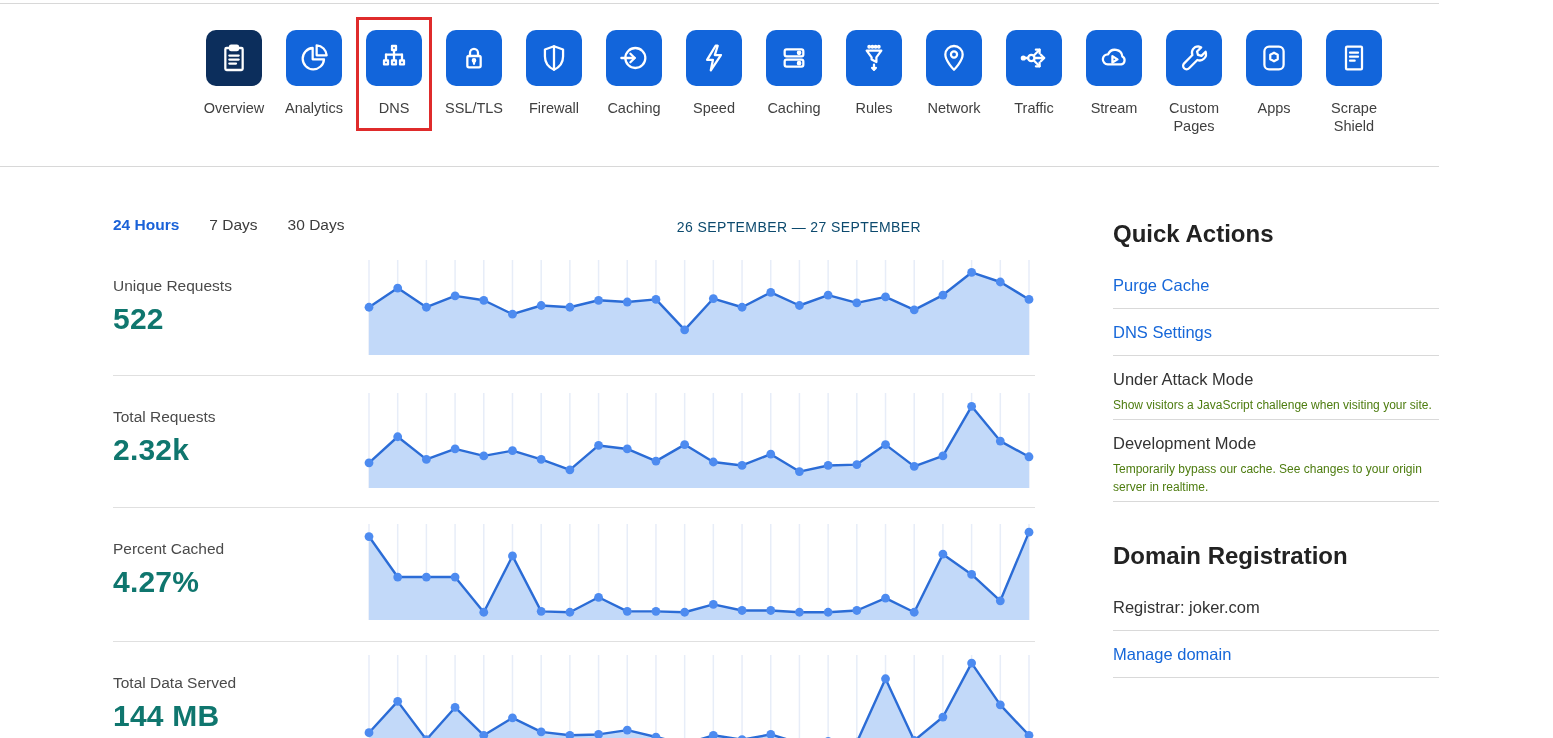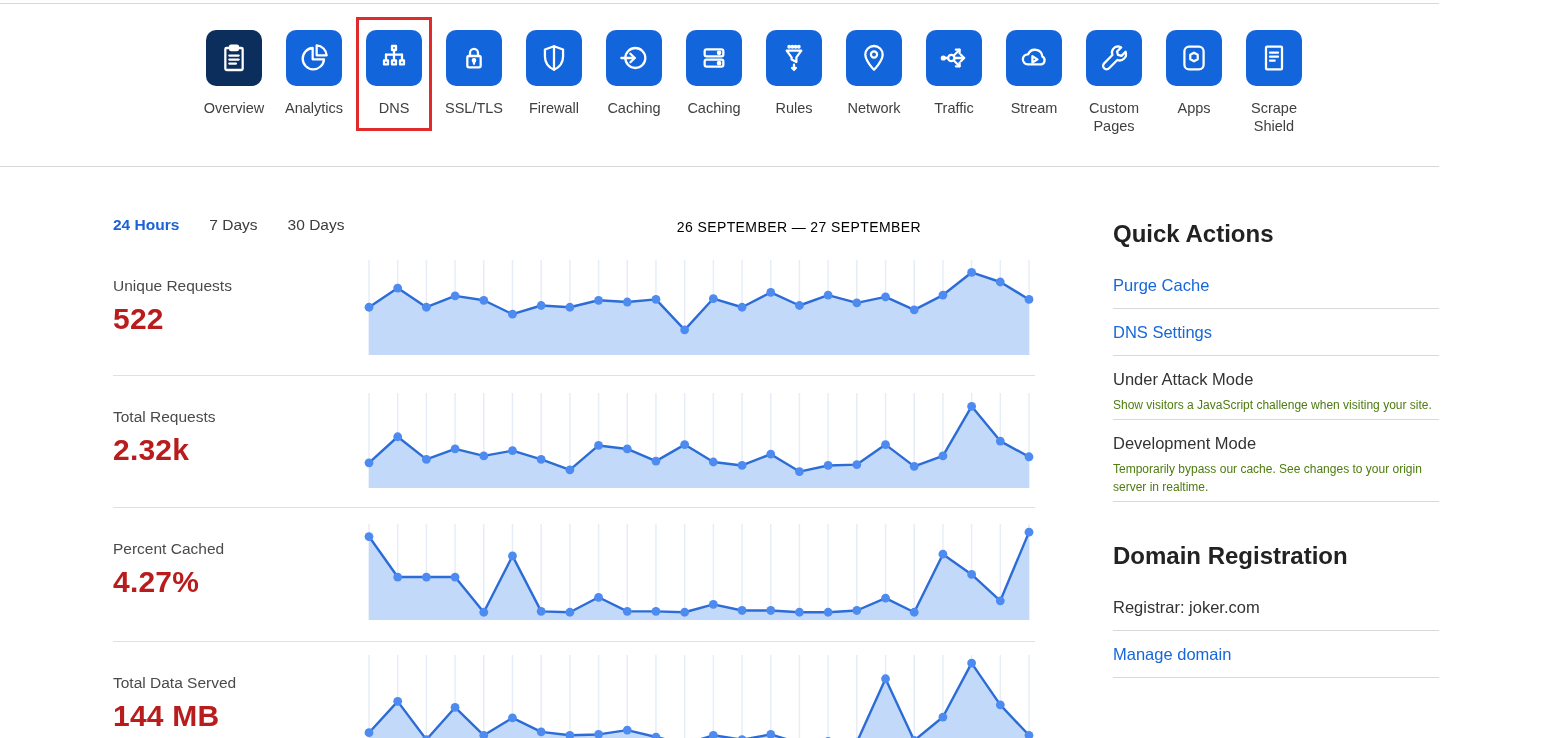--- a/index.html
+++ b/index.html
@@ -13,27 +13,27 @@
   .tile{width:56px;height:56px;border-radius:10px;background:#1265db;display:flex;align-items:center;justify-content:center;flex:none;}
   .nav-item.active .tile{background:#0c2e5c;}
   .tile svg{width:32px;height:32px;display:block;}
   .nav-label{margin-top:13px;font-size:14.5px;color:#404040;text-align:center;line-height:1.25;max-width:74px;}
   .highlight-ring{position:absolute;left:50%;transform:translateX(-50%);top:-13px;width:70px;height:108px;
                   border:3px solid #df2b2b;pointer-events:none;}
   
   .tabs{position:absolute;left:113px;top:216px;display:flex;gap:30px;font-size:15.5px;color:#3c3c3c;}
   .tab{cursor:pointer;text-align:right;}
   .tab.active{color:#1a62d8;font-weight:700;}
-  .date-range{position:absolute;top:219px;right:518px;font-size:14px;color:#000000;letter-spacing:.4px;}
+  .date-range{position:absolute;top:219px;right:518px;font-size:14px;color:#0c4a6e;letter-spacing:.4px;}
   .stat-rows{position:absolute;left:113px;top:245px;width:922px;}
   .stat-row{position:relative;border-bottom:1px solid #e0e0e0;}
   .stat-row:last-child{border-bottom:none;}
   .stat-meta{position:absolute;left:0;top:32px;}
   .stat-label{font-size:15.5px;color:#4a4a4a;}
-  .stat-value{font-size:30px;font-weight:700;color:#b91c1c;margin-top:7px;letter-spacing:.2px;}
+  .stat-value{font-size:30px;font-weight:700;color:#0f766e;margin-top:7px;letter-spacing:.2px;}
   .spark{position:absolute;right:0;width:672px;}
   
   .sidebar{position:absolute;left:1113px;top:220px;width:420px;}
   .side-h{font-size:24px;font-weight:700;color:#222;margin:0 0 14px;}
   .side-row{border-bottom:1px solid #d9d9d9;padding:14px 0 13px;font-size:16.5px;color:#333;}
   .side-link{color:#1667d9;text-decoration:none;cursor:pointer;}
   .toggle-row{display:flex;justify-content:space-between;align-items:flex-start;padding:14px 0 4px;}
   .toggle-title{font-size:16.5px;color:#333;}
   .toggle-desc{margin-top:7px;font-size:12px;color:#4d7c0f;line-height:1.55;width:330px;}
   .toggle{position:relative;width:62px;height:31px;border-radius:17px;background:#4b4b4b;flex:none;margin-top:6px;cursor:pointer;}
@@ -109,20 +109,28 @@
         </div>
         <div class="nav-item">
           <div class="tile">
             <svg viewBox="0 0 24 24" fill="none" stroke="#fff" stroke-width="1.7" stroke-linecap="round" stroke-linejoin="round">
               <circle cx="13" cy="12" r="7.5"></circle>
               <line x1="2.5" y1="12" x2="12.5" y2="12"></line>
               <path d="M9.3 8.8 L12.5 12 L9.3 15.2"></path>
             </svg>
           </div>
           <div class="nav-label">Caching</div>
+        </div>
+        <div class="nav-item">
+          <div class="tile">
+            <svg viewBox="0 0 24 24" fill="none" stroke="#fff" stroke-width="1.7" stroke-linecap="round" stroke-linejoin="round">
+              <path d="M13.2 2.8 L6.8 13.4 H11.2 L9.6 21.2 L17.2 9.8 H12.6 L14.8 2.8 Z"></path>
+            </svg>
+          </div>
+          <div class="nav-label">Speed</div>
         </div>
         <div class="nav-item">
           <div class="tile">
             <svg viewBox="0 0 24 24" fill="none" stroke="#fff" stroke-width="1.7" stroke-linecap="round" stroke-linejoin="round">
               <rect x="5" y="5.5" width="14" height="5.2" rx="1.4"></rect>
               <rect x="5" y="13.3" width="14" height="5.2" rx="1.4"></rect>
               <circle cx="15.8" cy="8.1" r="0.9" fill="#fff"></circle>
               <circle cx="15.8" cy="15.9" r="0.9" fill="#fff"></circle>
             </svg>
           </div>

